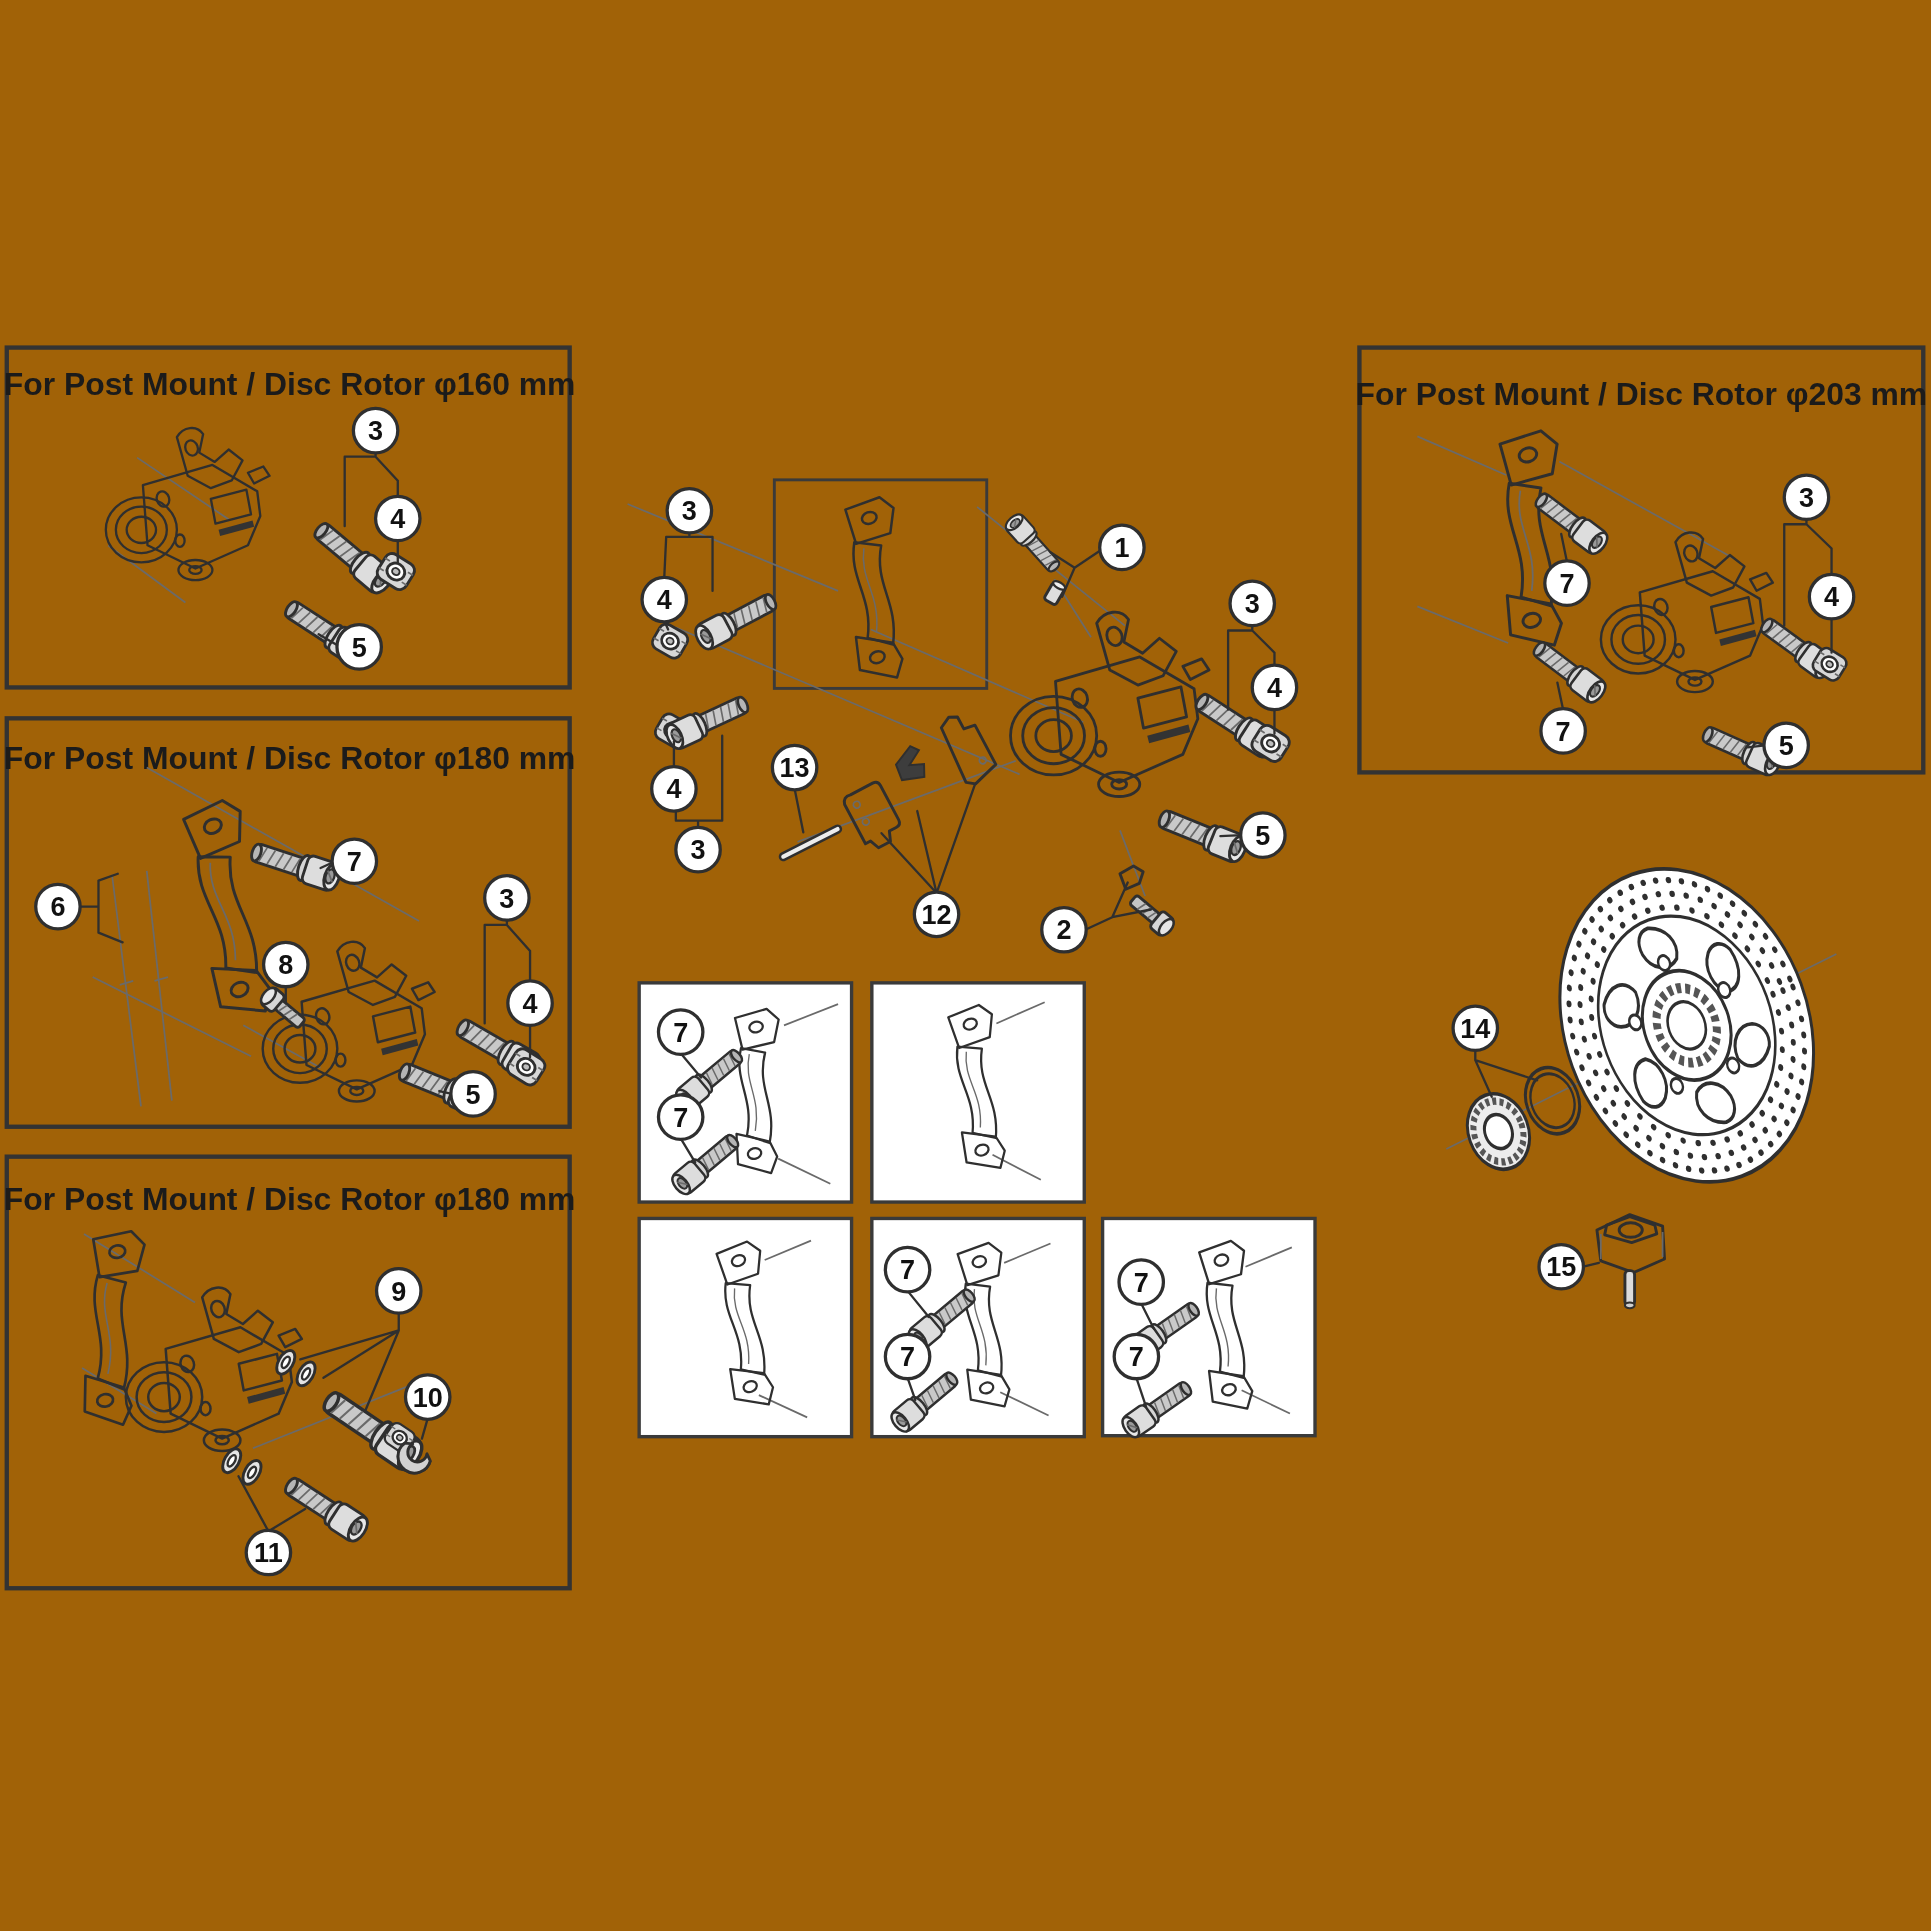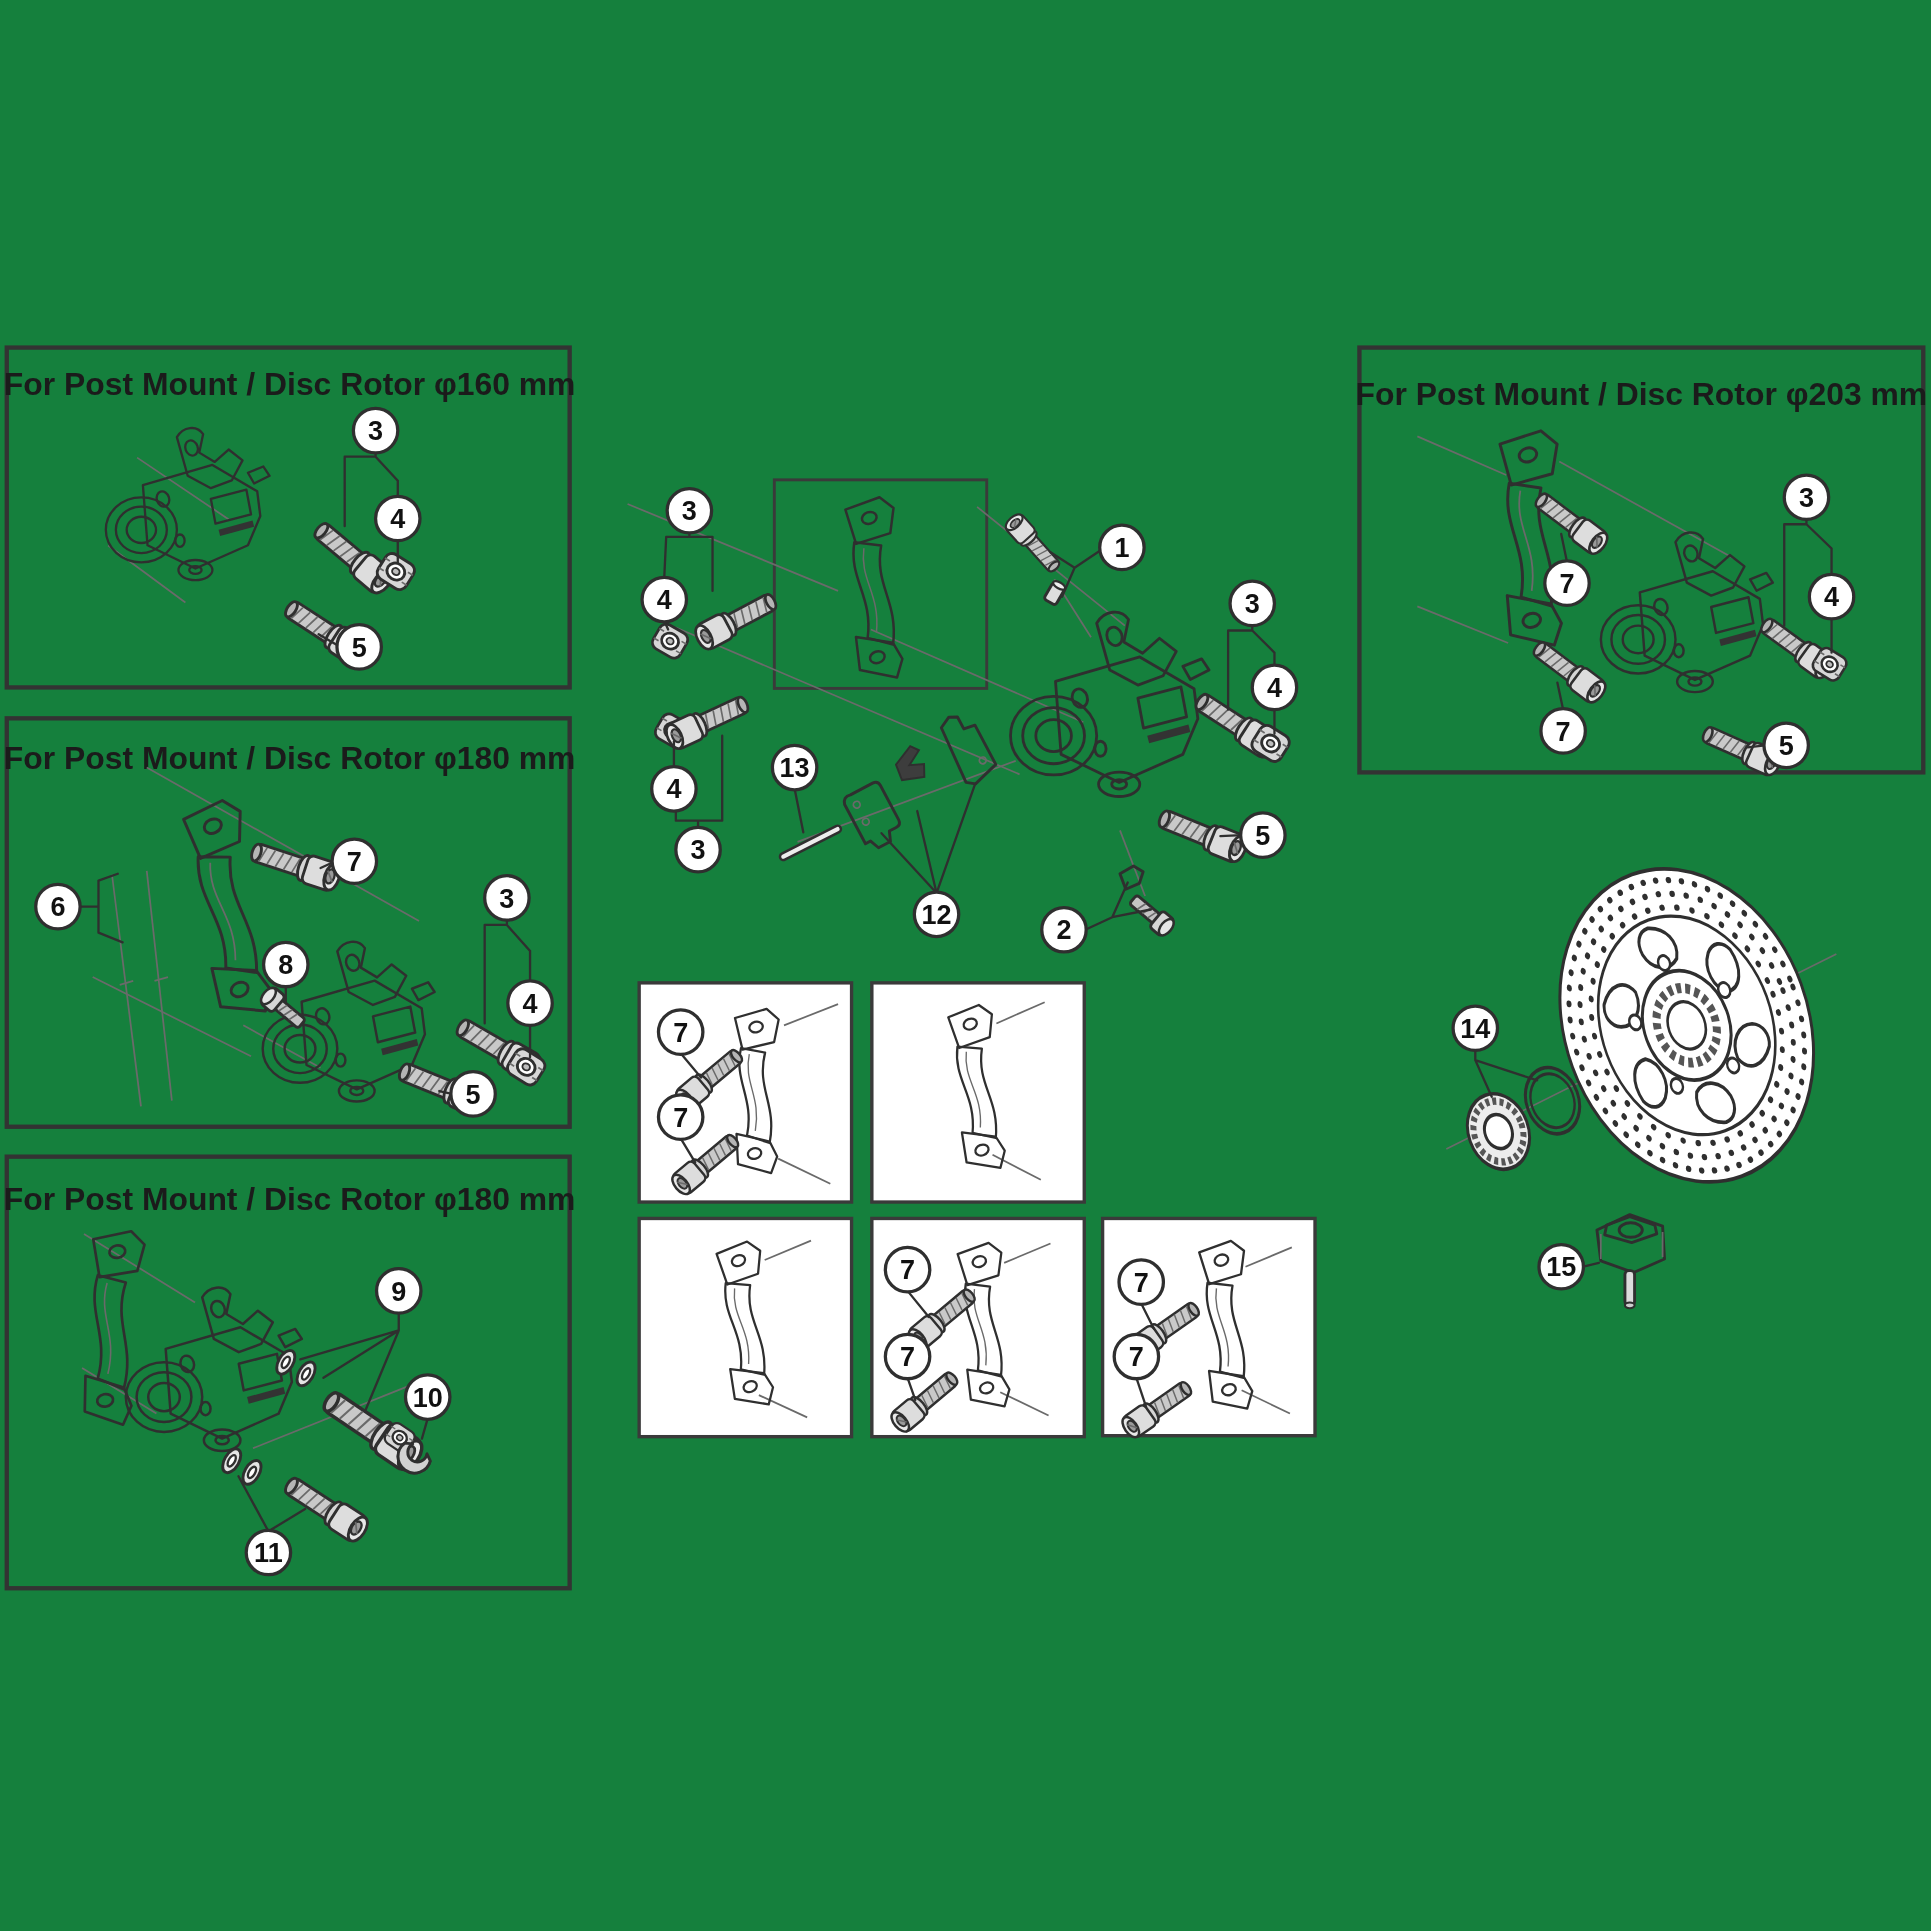--- a/index.html
+++ b/index.html
@@ -1,16 +1,16 @@
 <!DOCTYPE html>
 <html><head>
 <meta charset="utf-8">
 <style>
   html,body{margin:0;padding:0;background:#fff;}
-  .stage{position:relative;width:1931px;height:1931px;background:#15803d;overflow:hidden;text-decoration:underline;}
+  .stage{position:relative;width:1931px;height:1931px;background:#a16207;overflow:hidden;text-decoration:underline;}
   svg{position:absolute;left:0;top:0;}
   .panel-box{fill:none;stroke:#333;stroke-width:4.5;}
   .sub-box{fill:#fff;stroke:#3a3a3a;stroke-width:3.5;}
   .frame-box{fill:none;stroke:#3a3a3a;stroke-width:3;}
   .title{font:bold 33px "Liberation Sans",sans-serif;fill:#1b1b1b;text-anchor:middle;}
   .ln{stroke:#2f2f2f;stroke-width:3;fill:none;stroke-linecap:round;stroke-linejoin:round;}
   .thin{stroke:#6a6a6a;stroke-width:1.8;fill:none;}
   .leader{stroke:#2f2f2f;stroke-width:2.4;fill:none;stroke-linecap:round;}
   .co-c{fill:#fff;stroke:#2f2f2f;stroke-width:3.4;}
   .co-t{font:bold 28px "Liberation Sans",sans-serif;fill:#111;text-anchor:middle;}

